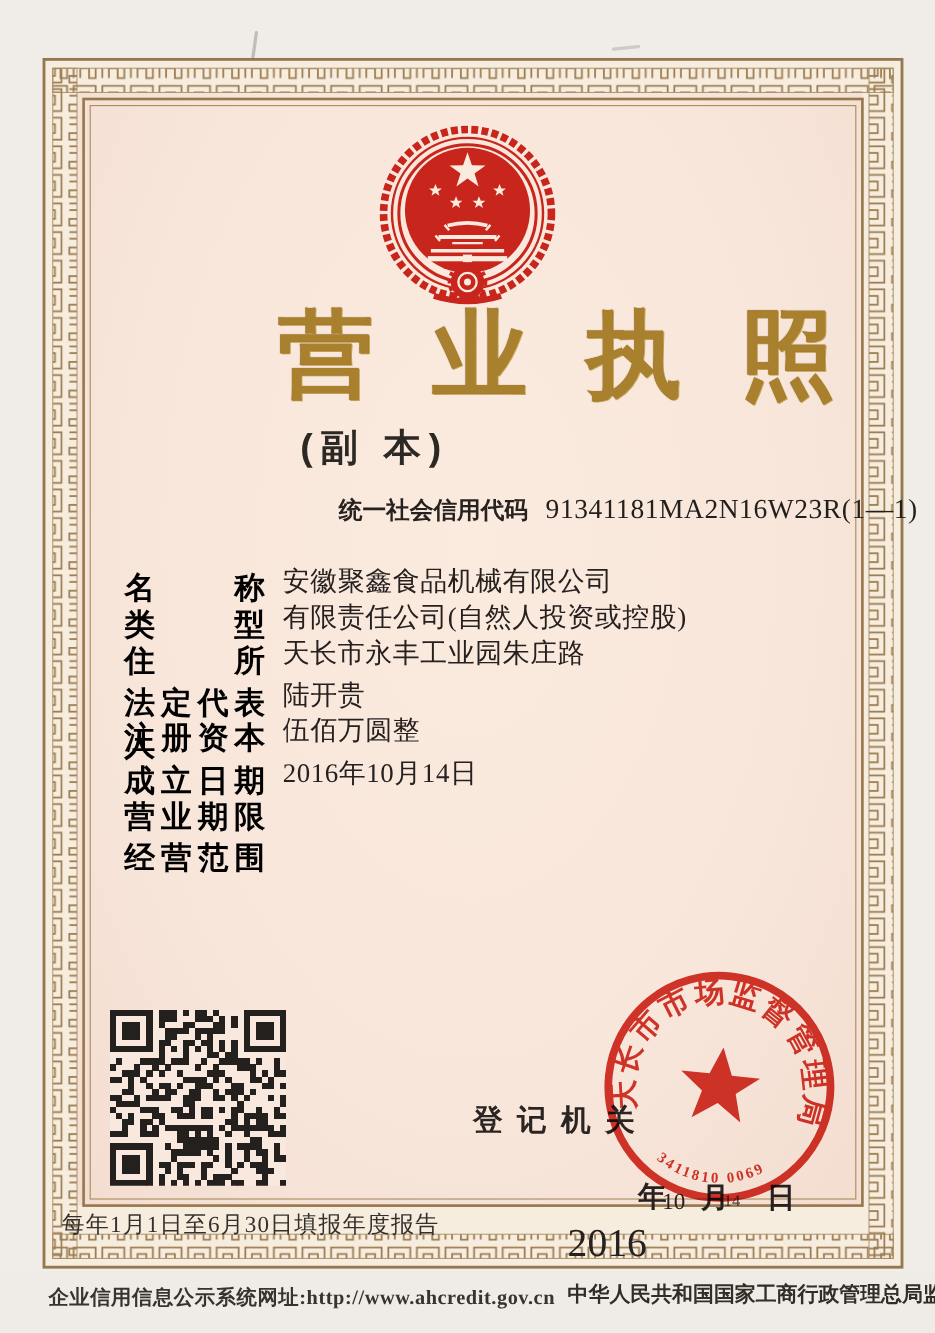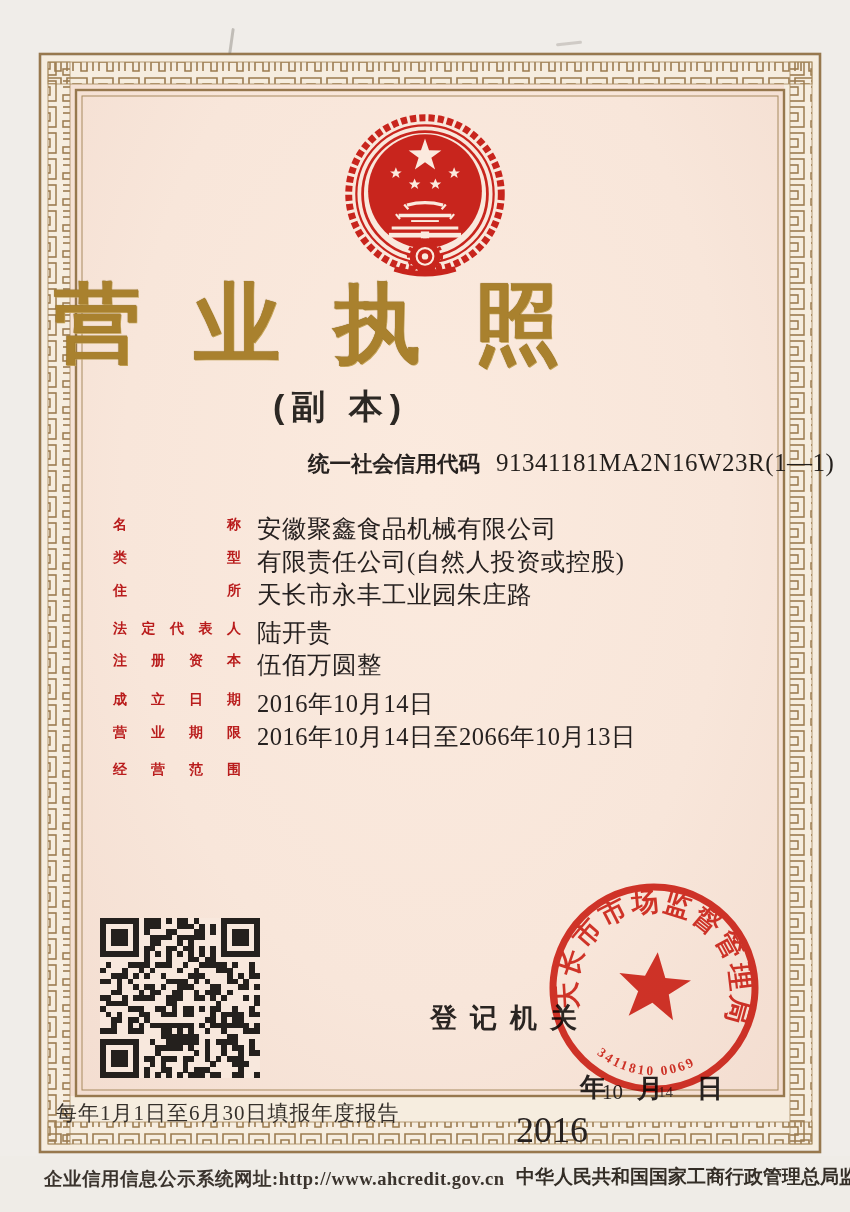--- a/index.html
+++ b/index.html
@@ -14,42 +14,42 @@
   #paper-pink{
     left:70px;top:84px;width:714px;height:1012px;
     background:radial-gradient(ellipse at 50% 40%, #fbeade 0%, #f8e6da 60%, #f3ddd0 100%);
   }
   #band-area{
     left:42px;top:56px;width:776px;height:1094px;
     background:#f6eddf;
   }
   
   #license-title{
-    left:0;top:280px;width:813px;text-align:left;
+    left:0;top:280px;width:813px;text-align:right;
     font-size:86px;font-weight:bold;letter-spacing:54px;padding-left:54px;box-sizing:border-box;
     color:#a9812e;
     text-shadow:0 0 1px #7c5c1e, 1px 1px 0 #c9a658;
     line-height:1;
   }
   #license-subtitle{
     left:0;top:384px;width:674px;text-align:center;
     font-size:34px;color:#2c2824;letter-spacing:7px;padding-left:7px;box-sizing:border-box;
     font-weight:600;
   }
   #credit-line{left:308px;top:449px;white-space:nowrap;}
   #credit-code-label{font-size:21.5px;font-weight:bold;color:#272220;}
   #credit-code-value{
     font-size:25px;color:#231f1c;margin-left:16px;
     font-family:"Liberation Serif",serif;letter-spacing:0.5px;
   }
   
   .field-row{position:absolute;left:113px;width:620px;display:flex;align-items:flex-start;}
   .f-label{
     display:inline-block;width:128px;flex:0 0 128px;
-    font-size:14px;font-weight:bold;color:#b91c1c;
+    font-size:28px;font-weight:bold;color:#000000;
     text-align:justify;text-align-last:justify;
   }
   .f-value{
     margin-left:16px;font-size:24.5px;color:#262120;
     font-family:"Liberation Serif",serif;font-weight:500;
     white-space:pre-line;line-height:23.5px;letter-spacing:0.5px;
   }
   .f-value.single{line-height:26px;}
   
   #qr-code{left:100px;top:918px;width:160px;height:160px;}
@@ -183,21 +183,20 @@
 <div class="field-row" style="top:652px">
   <span class="f-label">注册资本</span>
   <span class="f-value single">伍佰万圆整</span>
 </div>
 <div class="field-row" style="top:691px">
   <span class="f-label">成立日期</span>
   <span class="f-value single">2016年10月14日</span>
 </div>
 <div class="field-row" style="top:724px">
   <span class="f-label">营业期限</span>
-  <span class="f-value single">2016年10月14日至2066年10月13日</span>
 </div>
 <div class="field-row" style="top:761px">
   <span class="f-label">经营范围</span>
 </div>
 
 <svg class="abs" id="qr-code" viewBox="0 0 29 29" shape-rendering="crispEdges">
     <rect width="29" height="29" fill="#f8e8dd"></rect>
     <rect x="0" y="0" width="1.02" height="1.02" fill="#24201d"></rect>
     <rect x="1" y="0" width="1.02" height="1.02" fill="#24201d"></rect>
     <rect x="2" y="0" width="1.02" height="1.02" fill="#24201d"></rect>

